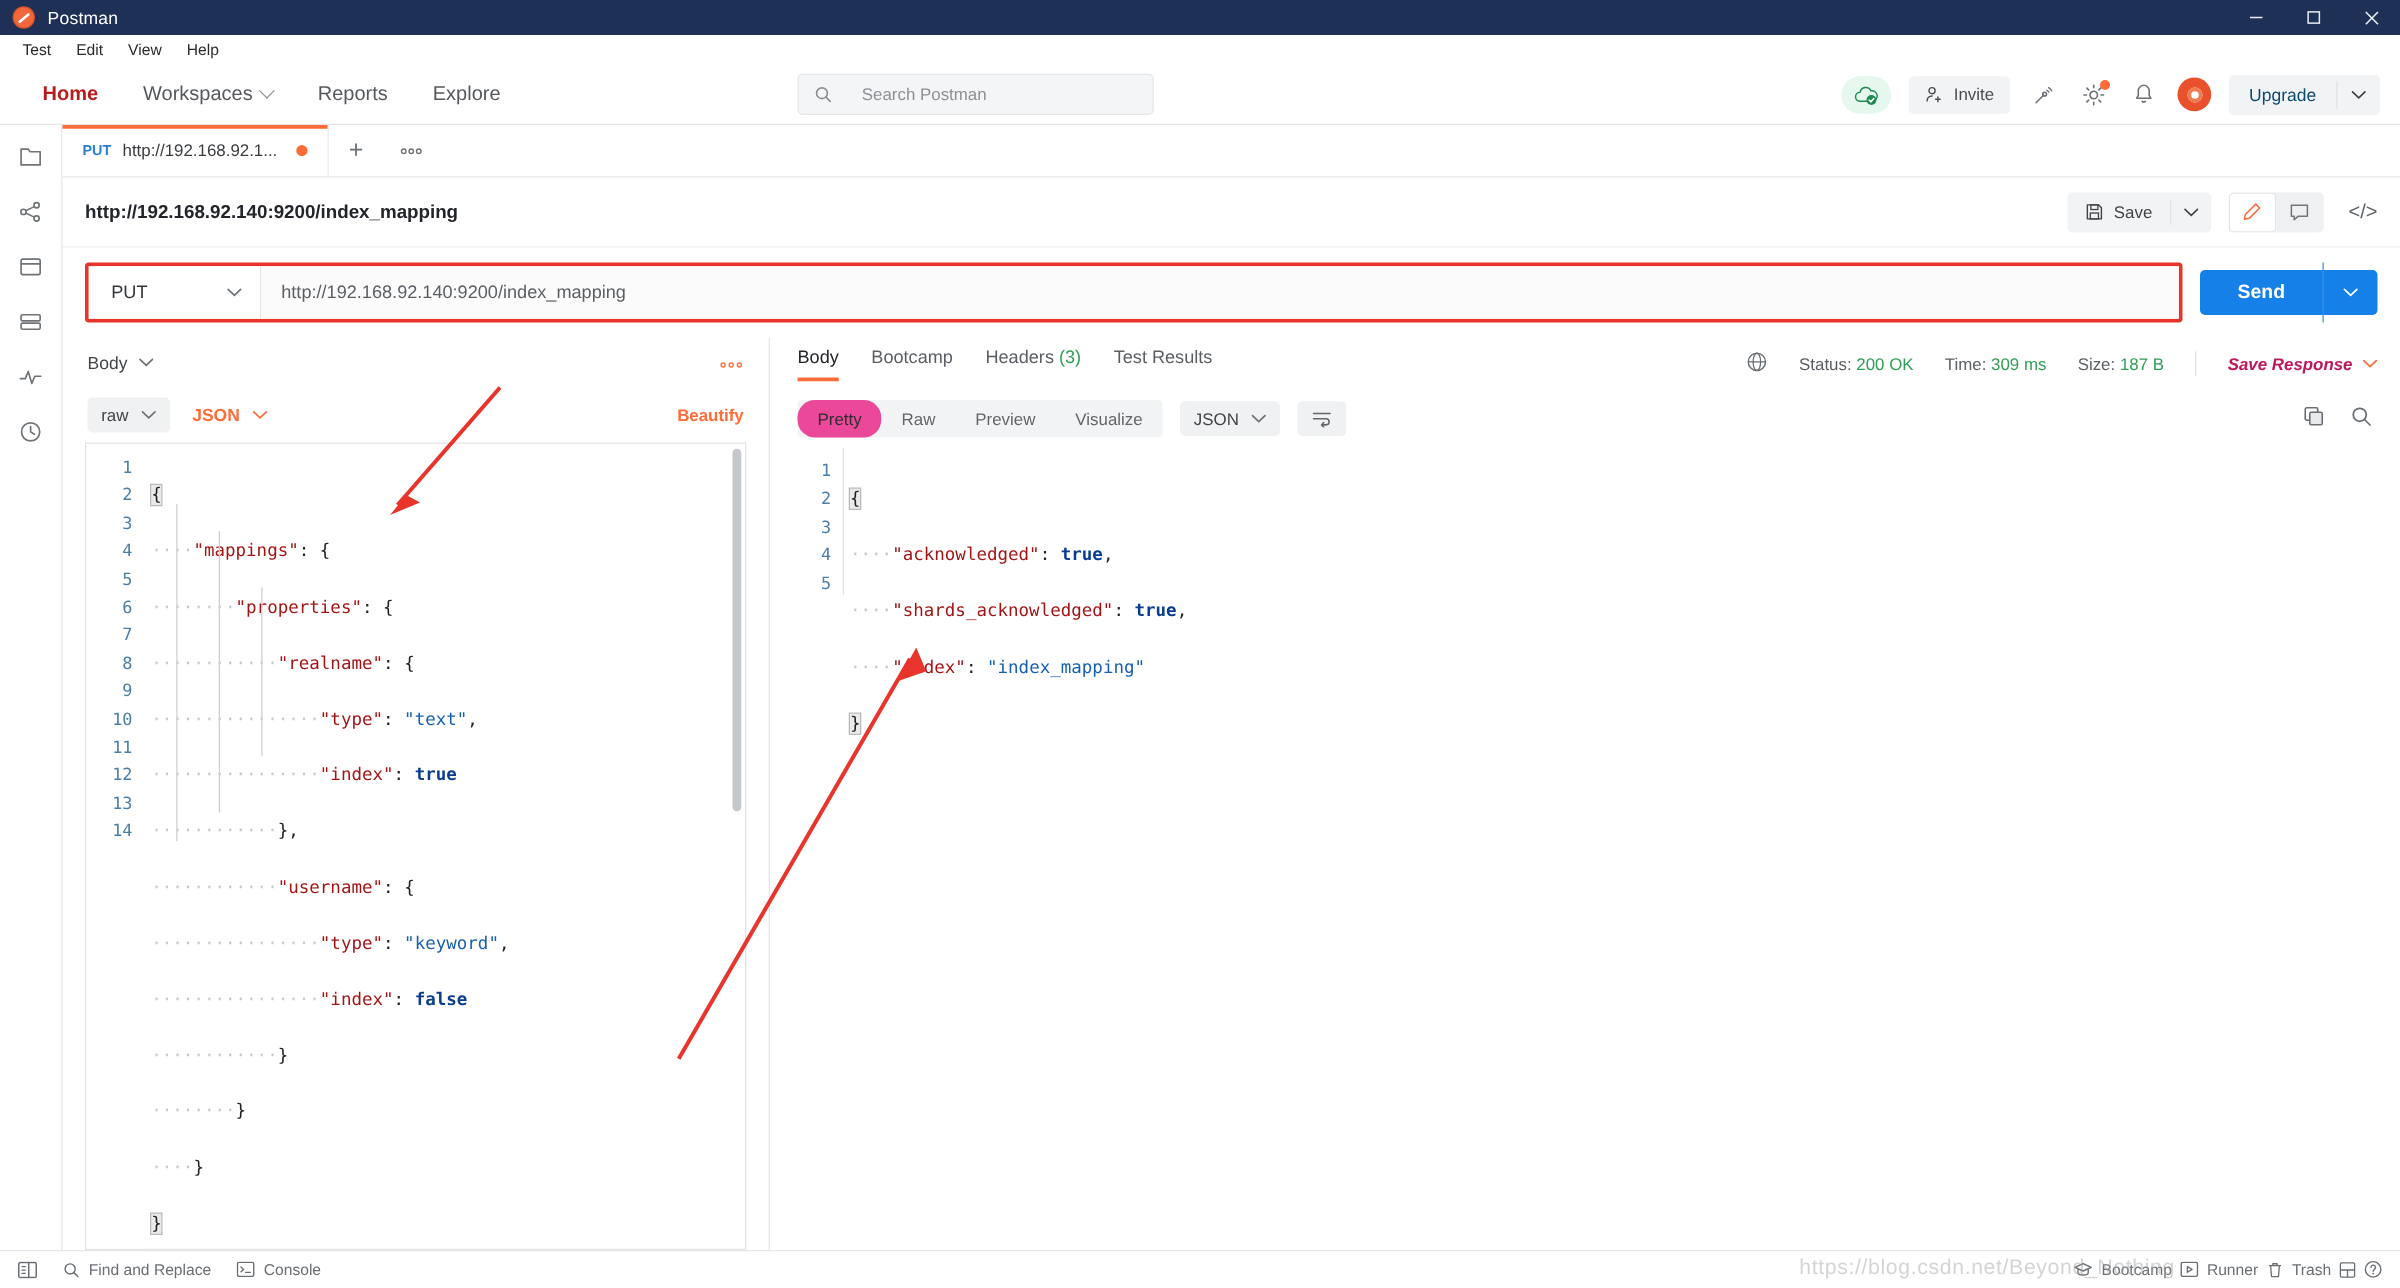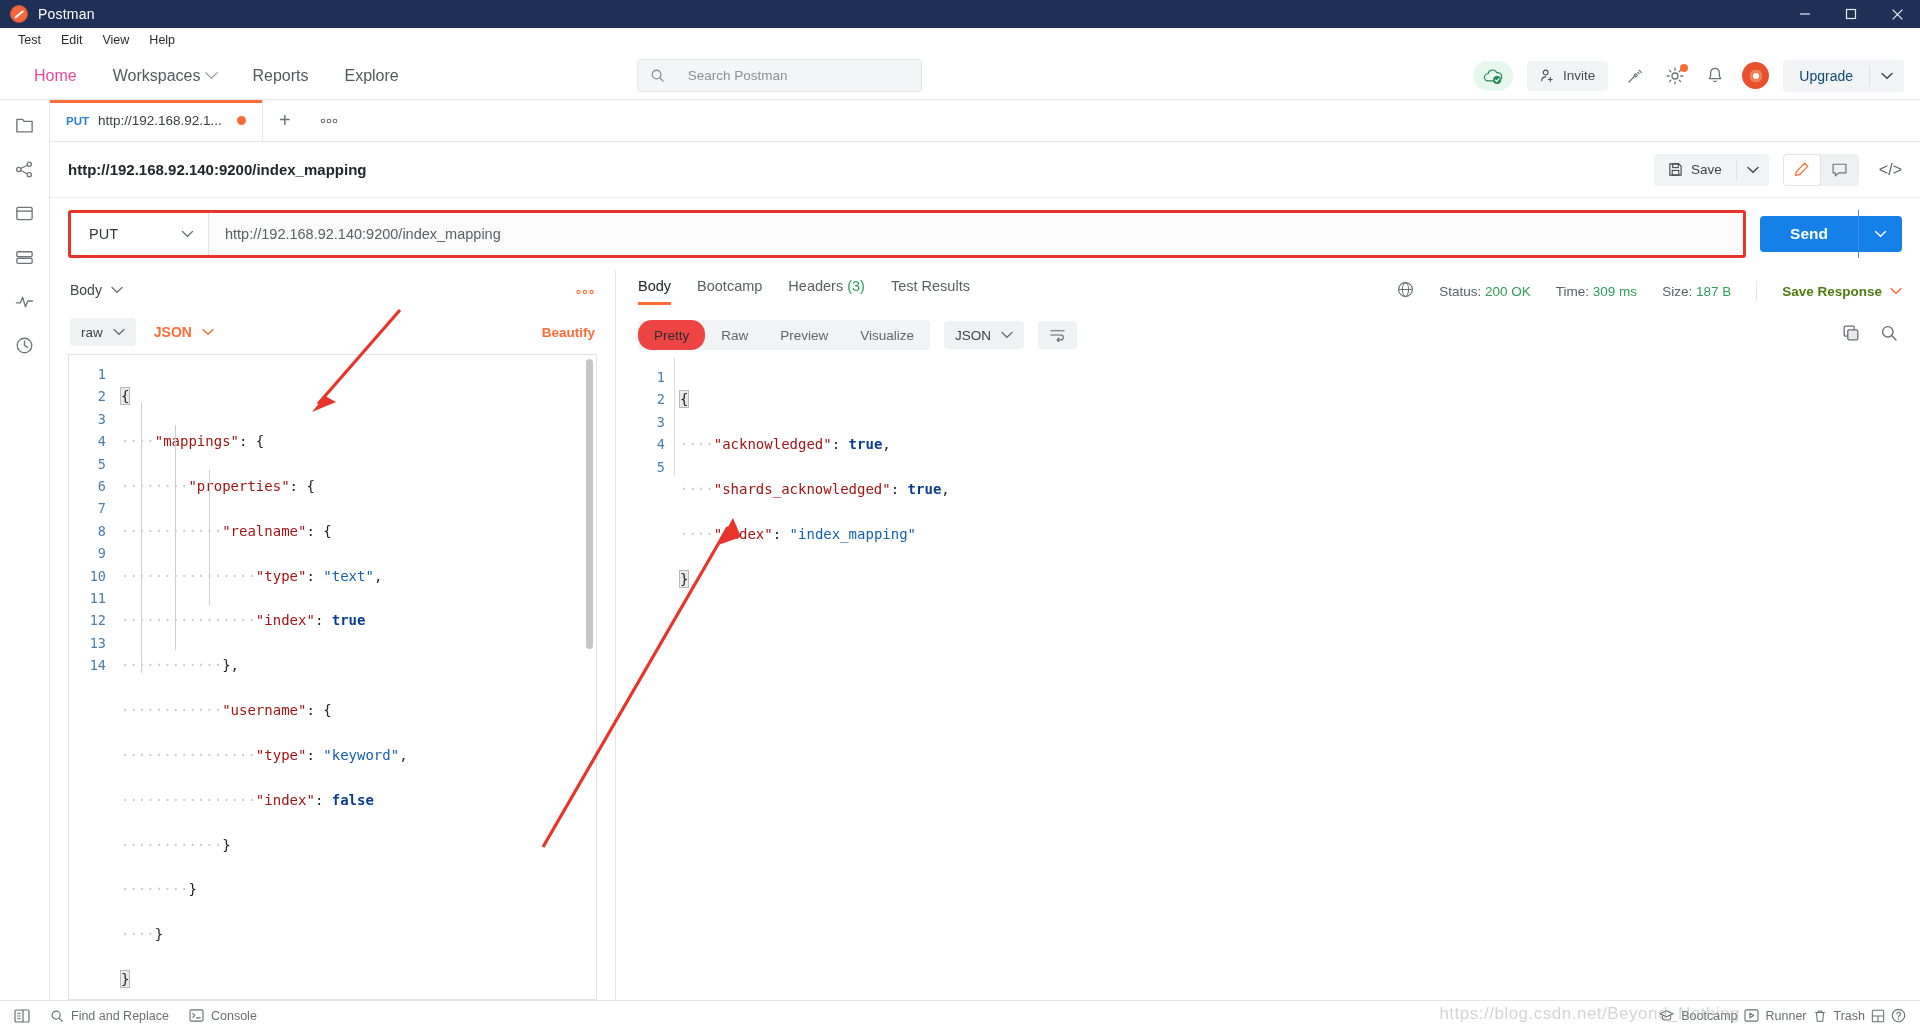--- a/index.html
+++ b/index.html
@@ -42,21 +42,21 @@
 
   
   .topnav {
     height: 48px; background: #fff; display: flex; align-items: center;
     padding: 0 16px; border-bottom: 1px solid #e6e6e6;
   }
   .nav-item {
     font-size: 16px; color: #55585c; padding: 0 18px; display: flex;
     align-items: center; gap: 7px; height: 100%;
   }
-  .nav-item:first-child { color: #ec4899; }
+  .nav-item:first-child { color: #b91c1c; font-weight: bold; }
   .chev { display: inline-block; width: 9px; height: 9px;
     border-right: 1.6px solid #8a8f95; border-bottom: 1.6px solid #8a8f95;
     transform: rotate(45deg) translate(-2px,-2px); }
 
   .search-wrap { flex: 0 0 auto; margin-left: 220px; }
   .searchbox {
     width: 285px; height: 33px; background: #f4f5f6; border: 1px solid #e4e6e8;
     border-radius: 4px; display: flex; align-items: center; padding: 0 12px;
     gap: 23px; color: #8b9096; font-size: 13.5px;
   }
@@ -215,26 +215,26 @@
   
   .respbar { height: 42px; display:flex; align-items:center; padding: 0 0 0 22px; }
   .rtab { font-size: 14.5px; color:#5a5f64; margin-right: 26px; position:relative; padding-bottom: 11px; }
   .rtab.active { color:#22252a; }
   .rtab.active::after { content:""; position:absolute; left:0; right:0; bottom:0; height:2.5px; background:#ff6c37;}
   .rtab .cnt { color:#2f9e57; }
   .respbar-right { margin-left:auto; display:flex; align-items:center; gap: 25px; padding-right: 18px; font-size:13.5px;}
   .meta { color:#5a5f64; }
   .meta b { color:#2f9e57; font-weight: normal; }
   .vsep { width:1px; height:20px; background:#e2e3e5; }
-  .saveresp { color:#4d7c0f; font-weight:bold; display:flex; align-items:center; gap:8px;}
+  .saveresp { color:#be185d; font-weight:bold; display:flex; align-items:center; gap:8px;font-style:italic;}
 
   .viewbar { height: 46px; display:flex; align-items:center; padding: 0 22px; gap: 14px;}
   .segtabs { display:flex; background:#f2f3f4; border-radius:4px; height:30px; align-items:center;}
   .segtabs div { padding: 0 16px; height:30px; display:flex; align-items:center; font-size:13.5px; color:#62666a;}
-  .segtabs .on { background:#ef4444; border-radius:14px; color:#2b2e31;}
+  .segtabs .on { background:#ec4899; border-radius:14px; color:#2b2e31;}
   .viewbar-right { margin-left:auto; display:flex; align-items:center; gap:20px; color:#6a6f74;}
 
   
   .statusbar {
     height: 30px; border-top: 1px solid #e6e6e6; display:flex; align-items:center;
     padding: 0 14px; gap: 20px; font-size: 12.5px; color:#6a6f74; background:#fff;
   }
   .sb-item { display:flex; align-items:center; gap:7px; }
   .statusbar .right { margin-left:auto; display:flex; align-items:center; gap: 6px; }
 

